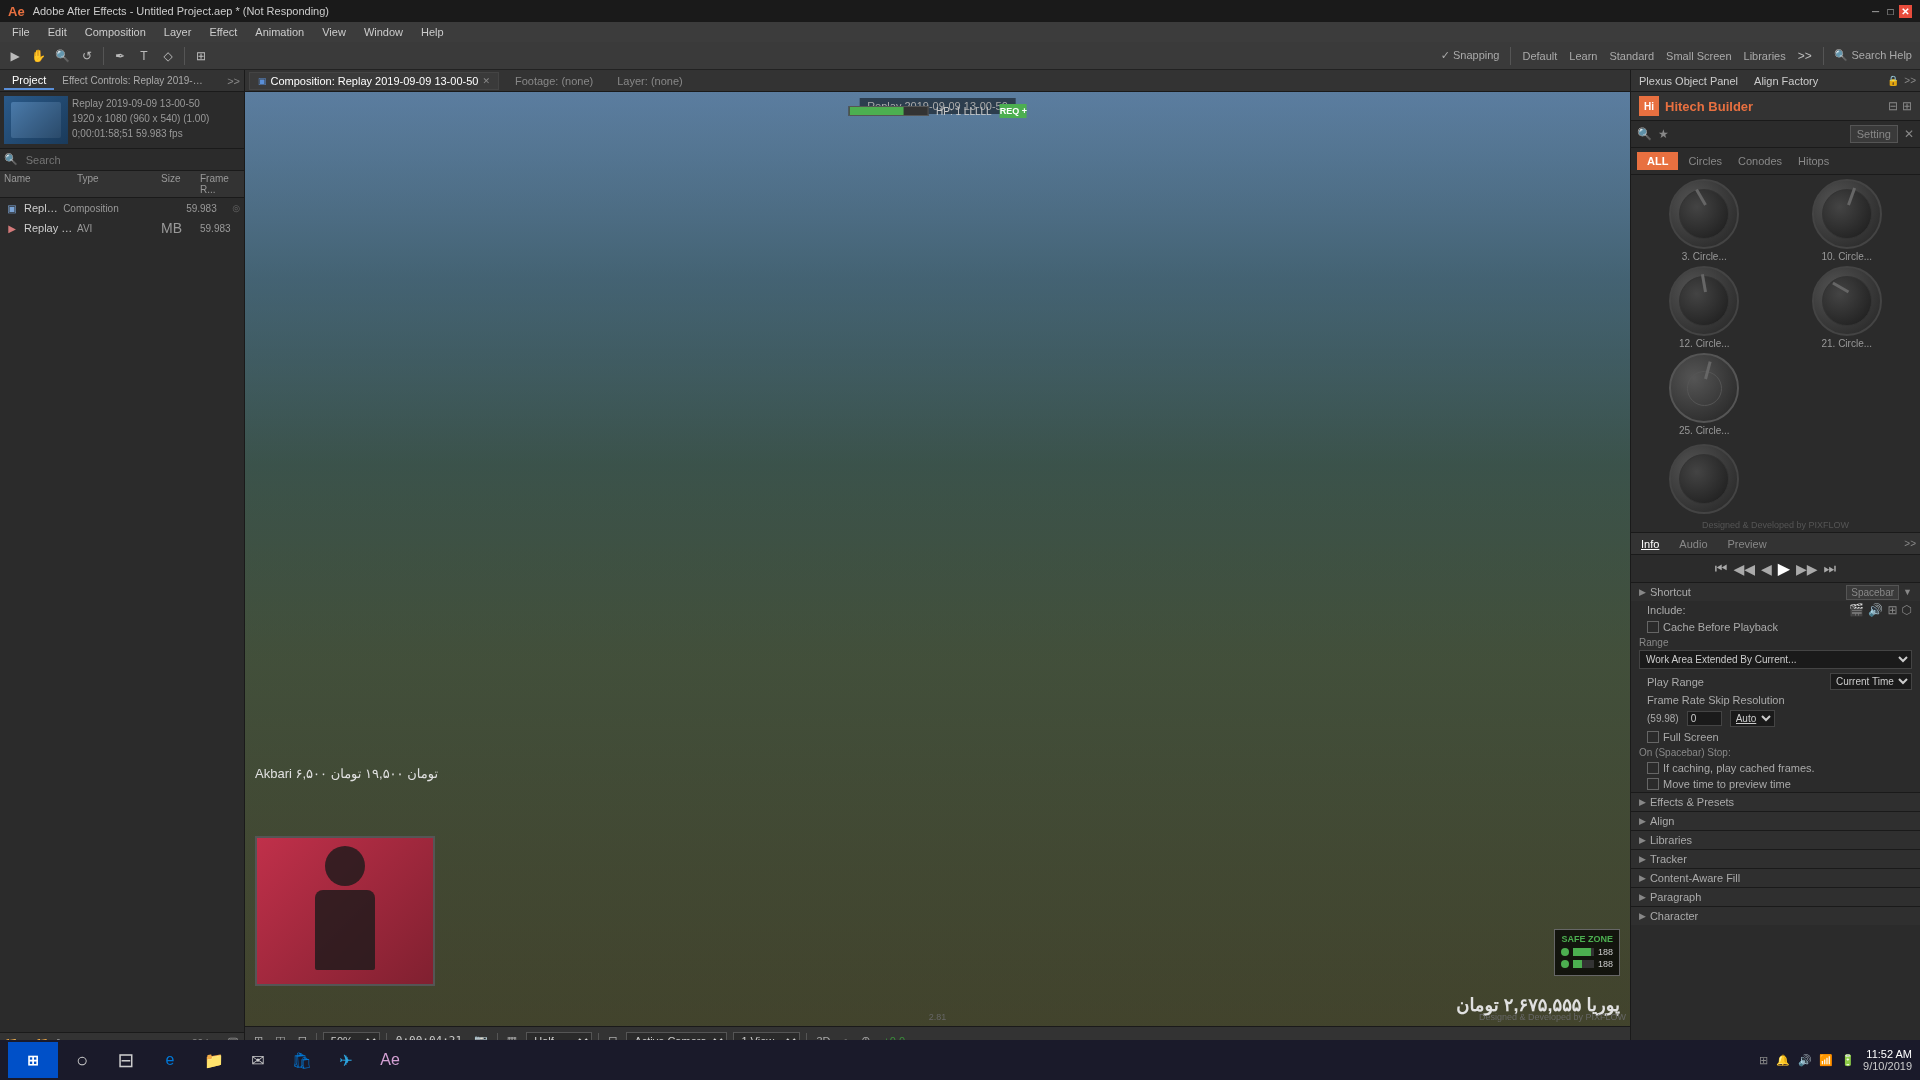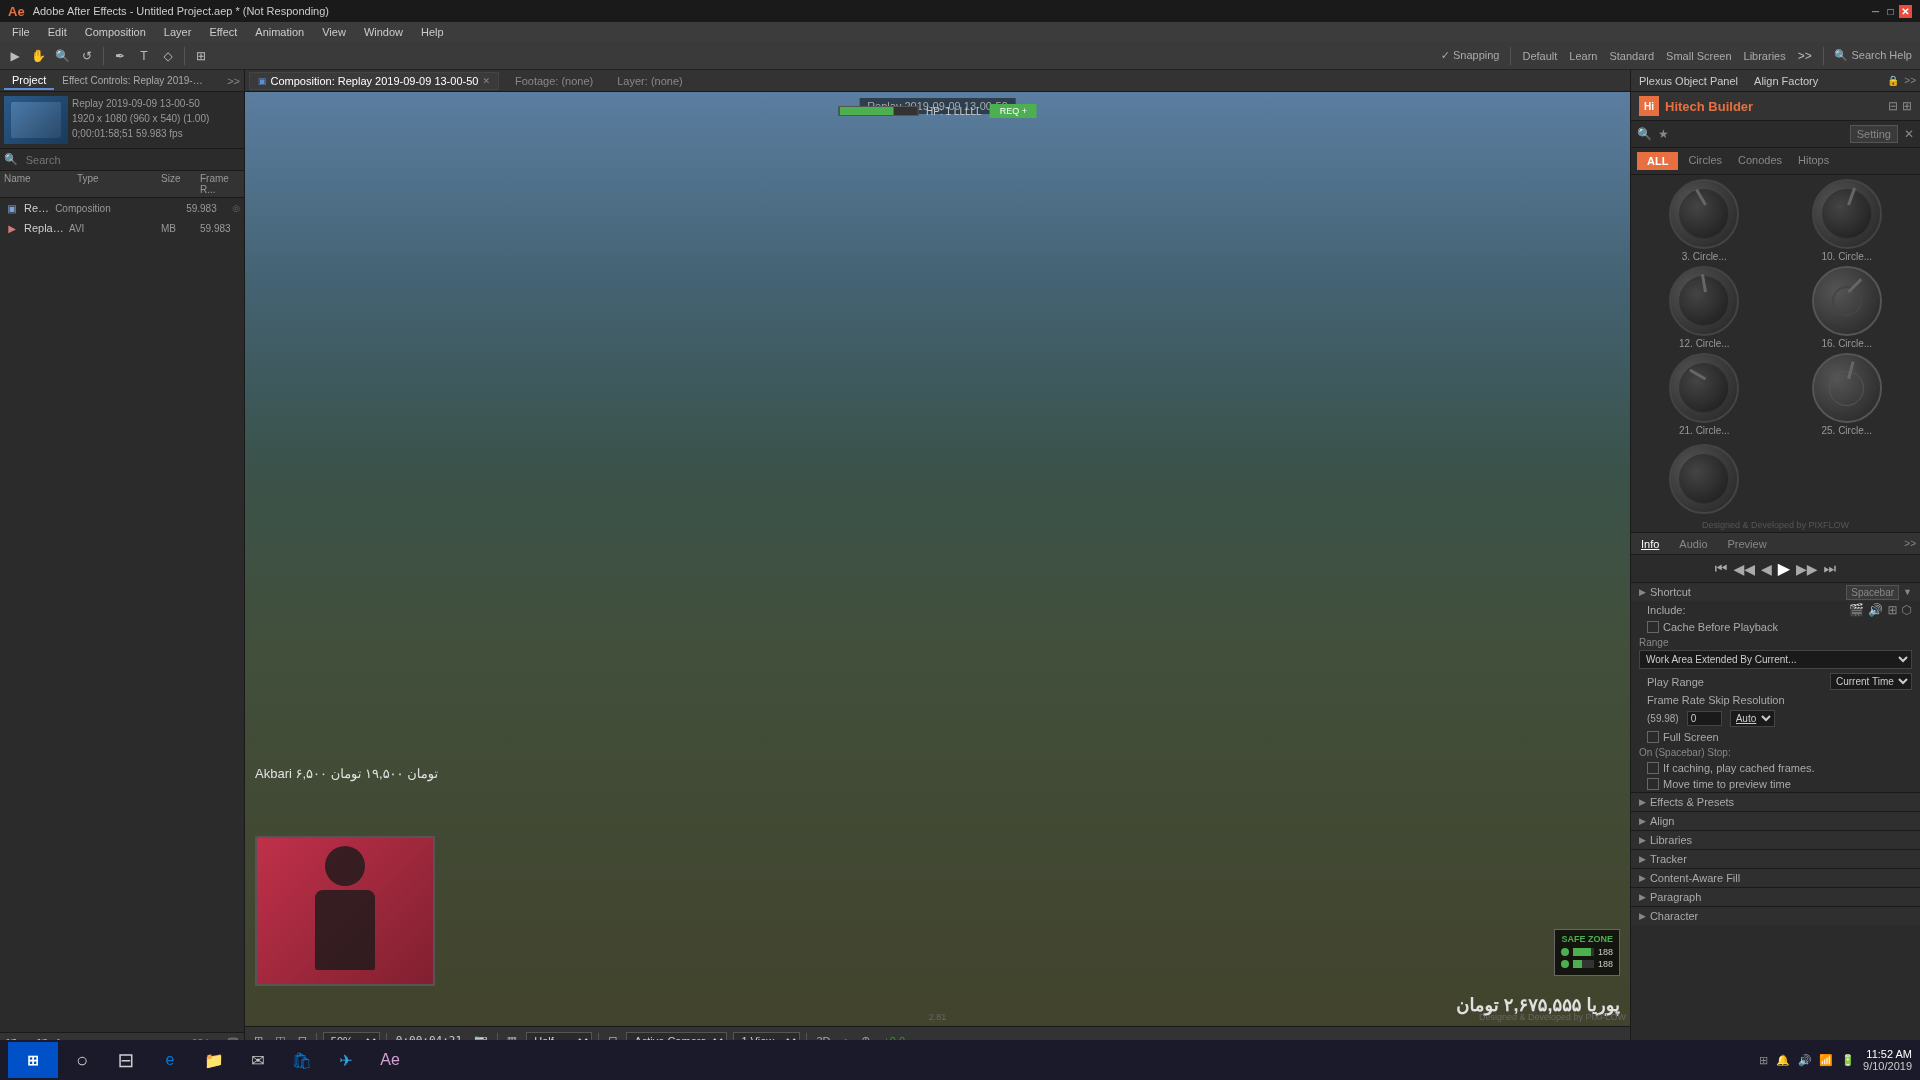--- a/index.html
+++ b/index.html
@@ -148,21 +148,21 @@
       padding: 2px 4px;
       cursor: pointer;
       font-size: 11px;
       gap: 4px;
     }
     .project-item .item-icon { width: 16px; height: 16px; flex-shrink: 0; display: flex; align-items: center; justify-content: center; font-size: 10px; }
     .comp-icon { color: #7aa3d4; }
     .avi-icon { color: #d47a7a; }
     .item-name { flex: 1; overflow: hidden; text-overflow: ellipsis; white-space: nowrap; }
     .item-type { width: 80px; color: #999; font-size: 10px; }
-    .item-size { width: 35px; color: #999; font-size: 10px; margin-left: 8px; }
+    .item-size { width: 35px; color: #999; font-size: 14px; }
     .item-fps { width: 40px; color: #999; font-size: 10px; }
 
     
     #center-panel {
       flex: 1;
       display: flex;
       flex-direction: column;
       background: #2b2b2b;
     }
     #comp-tab-bar {
@@ -216,21 +216,21 @@
       position: absolute; top: 12px; left: 50%; transform: translateX(-50%);
       display: flex; gap: 8px; align-items: center;
     }
     .hud-bar {
       height: 10px; width: 80px;
       background: #333; border: 1px solid #555;
       overflow: hidden;
     }
     .hud-bar-fill { height: 100%; background: #4CAF50; }
     .hud-green-btn {
-      background: #4CAF50; color: white; font-size: 9px; padding: 2px 10px; font-weight: normal;
+      background: #4CAF50; color: white; font-size: 9px; padding: 2px 0; font-weight: bold;
     }
 
     .safe-zone-box {
       position: absolute; bottom: 50px; right: 10px;
       background: rgba(0,0,0,0.7); border: 1px solid #666;
       padding: 4px 6px; font-size: 9px; color: #4CAF50;
     }
     .safe-zone-label { color: #4CAF50; font-size: 9px; font-weight: bold; margin-bottom: 3px; }
     .hud-row { display: flex; align-items: center; gap: 4px; margin-bottom: 2px; }
     .hud-dot { width: 8px; height: 8px; border-radius: 50%; }
@@ -294,21 +294,21 @@
     #mf-toolbar {
       display: flex; align-items: center; padding: 4px 6px; gap: 6px;
       border-bottom: 1px solid #1a1a1a;
     }
     .mf-search-icon { color: #888; font-size: 12px; }
     .mf-star-icon { color: #888; font-size: 12px; cursor: pointer; }
     .mf-settings-btn { margin-left: auto; font-size: 11px; color: #888; cursor: pointer; padding: 2px 6px; background: #3a3a3a; border: 1px solid #555; }
     .mf-expand-icon { color: #888; font-size: 12px; cursor: pointer; }
 
     #mf-filter-row {
-      display: flex; align-items: flex-start; padding: 4px 6px; gap: 4px;
+      display: flex; align-items: center; padding: 4px 6px; gap: 4px;
       border-bottom: 1px solid #1a1a1a;
     }
     .mf-all-btn {
       background: #e87040; color: white; font-size: 11px;
       padding: 3px 10px; border: none; cursor: pointer; font-weight: bold;
     }
     .mf-filter-label { font-size: 11px; color: #888; padding: 2px 6px; cursor: pointer; }
 
     #mf-grid {
       display: grid;
@@ -689,27 +689,20 @@
         <span class="mf-label">10. Circle...</span>
       </div>
       <div class="mf-item">
         <div class="mf-knob">
           <div class="mf-knob-inner"></div>
           <div class="mf-knob-marker" style="transform: rotate(-10deg);"></div>
         </div>
         <span class="mf-label">12. Circle...</span>
       </div>
       <div class="mf-item">
-        <div class="mf-knob" style="border: 2px solid #555;">
-          <div style="width:30px; height:30px; border-radius:50%; border:2px solid #444; position:absolute;"></div>
-          <div class="mf-knob-marker" style="transform: rotate(45deg);"></div>
-        </div>
-        <span class="mf-label">16. Circle...</span>
-      </div>
-      <div class="mf-item">
         <div class="mf-knob">
           <div class="mf-knob-inner"></div>
           <div class="mf-knob-marker" style="transform: rotate(-60deg);"></div>
         </div>
         <span class="mf-label">21. Circle...</span>
       </div>
       <div class="mf-item">
         <div class="mf-knob" style="border:2px solid #555;">
           <div style="width:35px; height:35px; border-radius:50%; border:1px solid #555; position:absolute;"></div>
           <div class="mf-knob-marker" style="transform: rotate(15deg);"></div>

